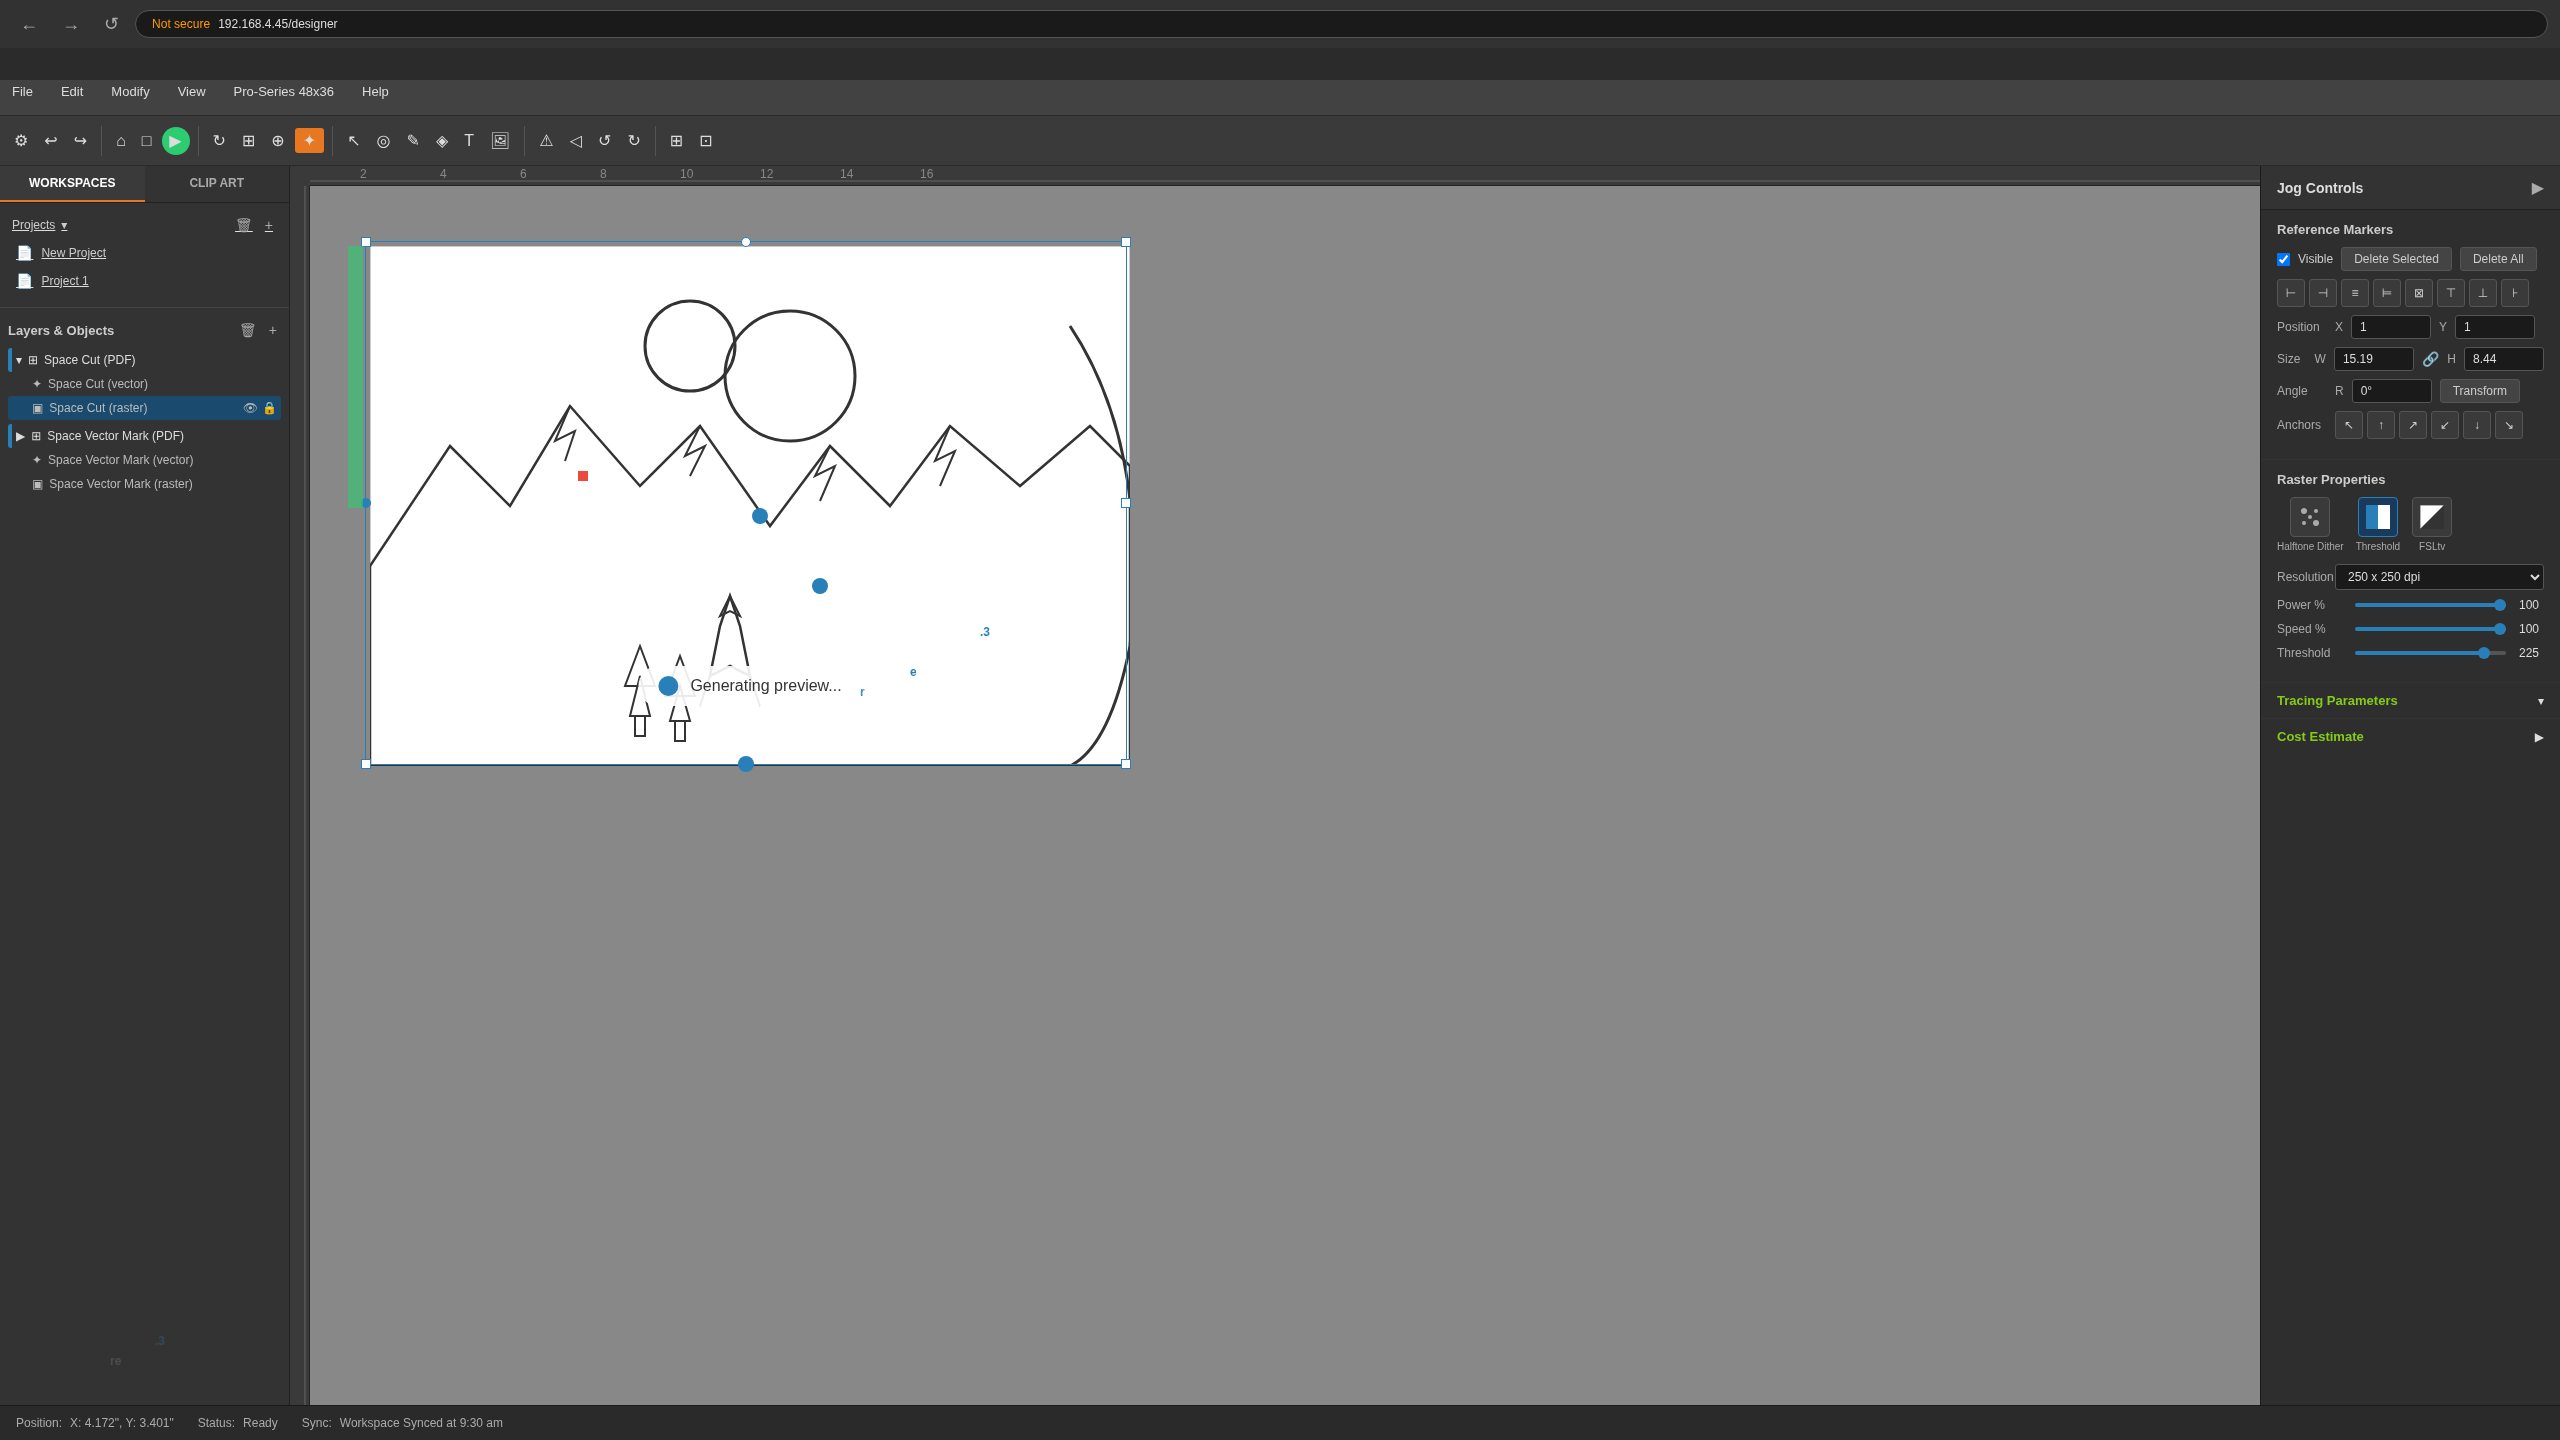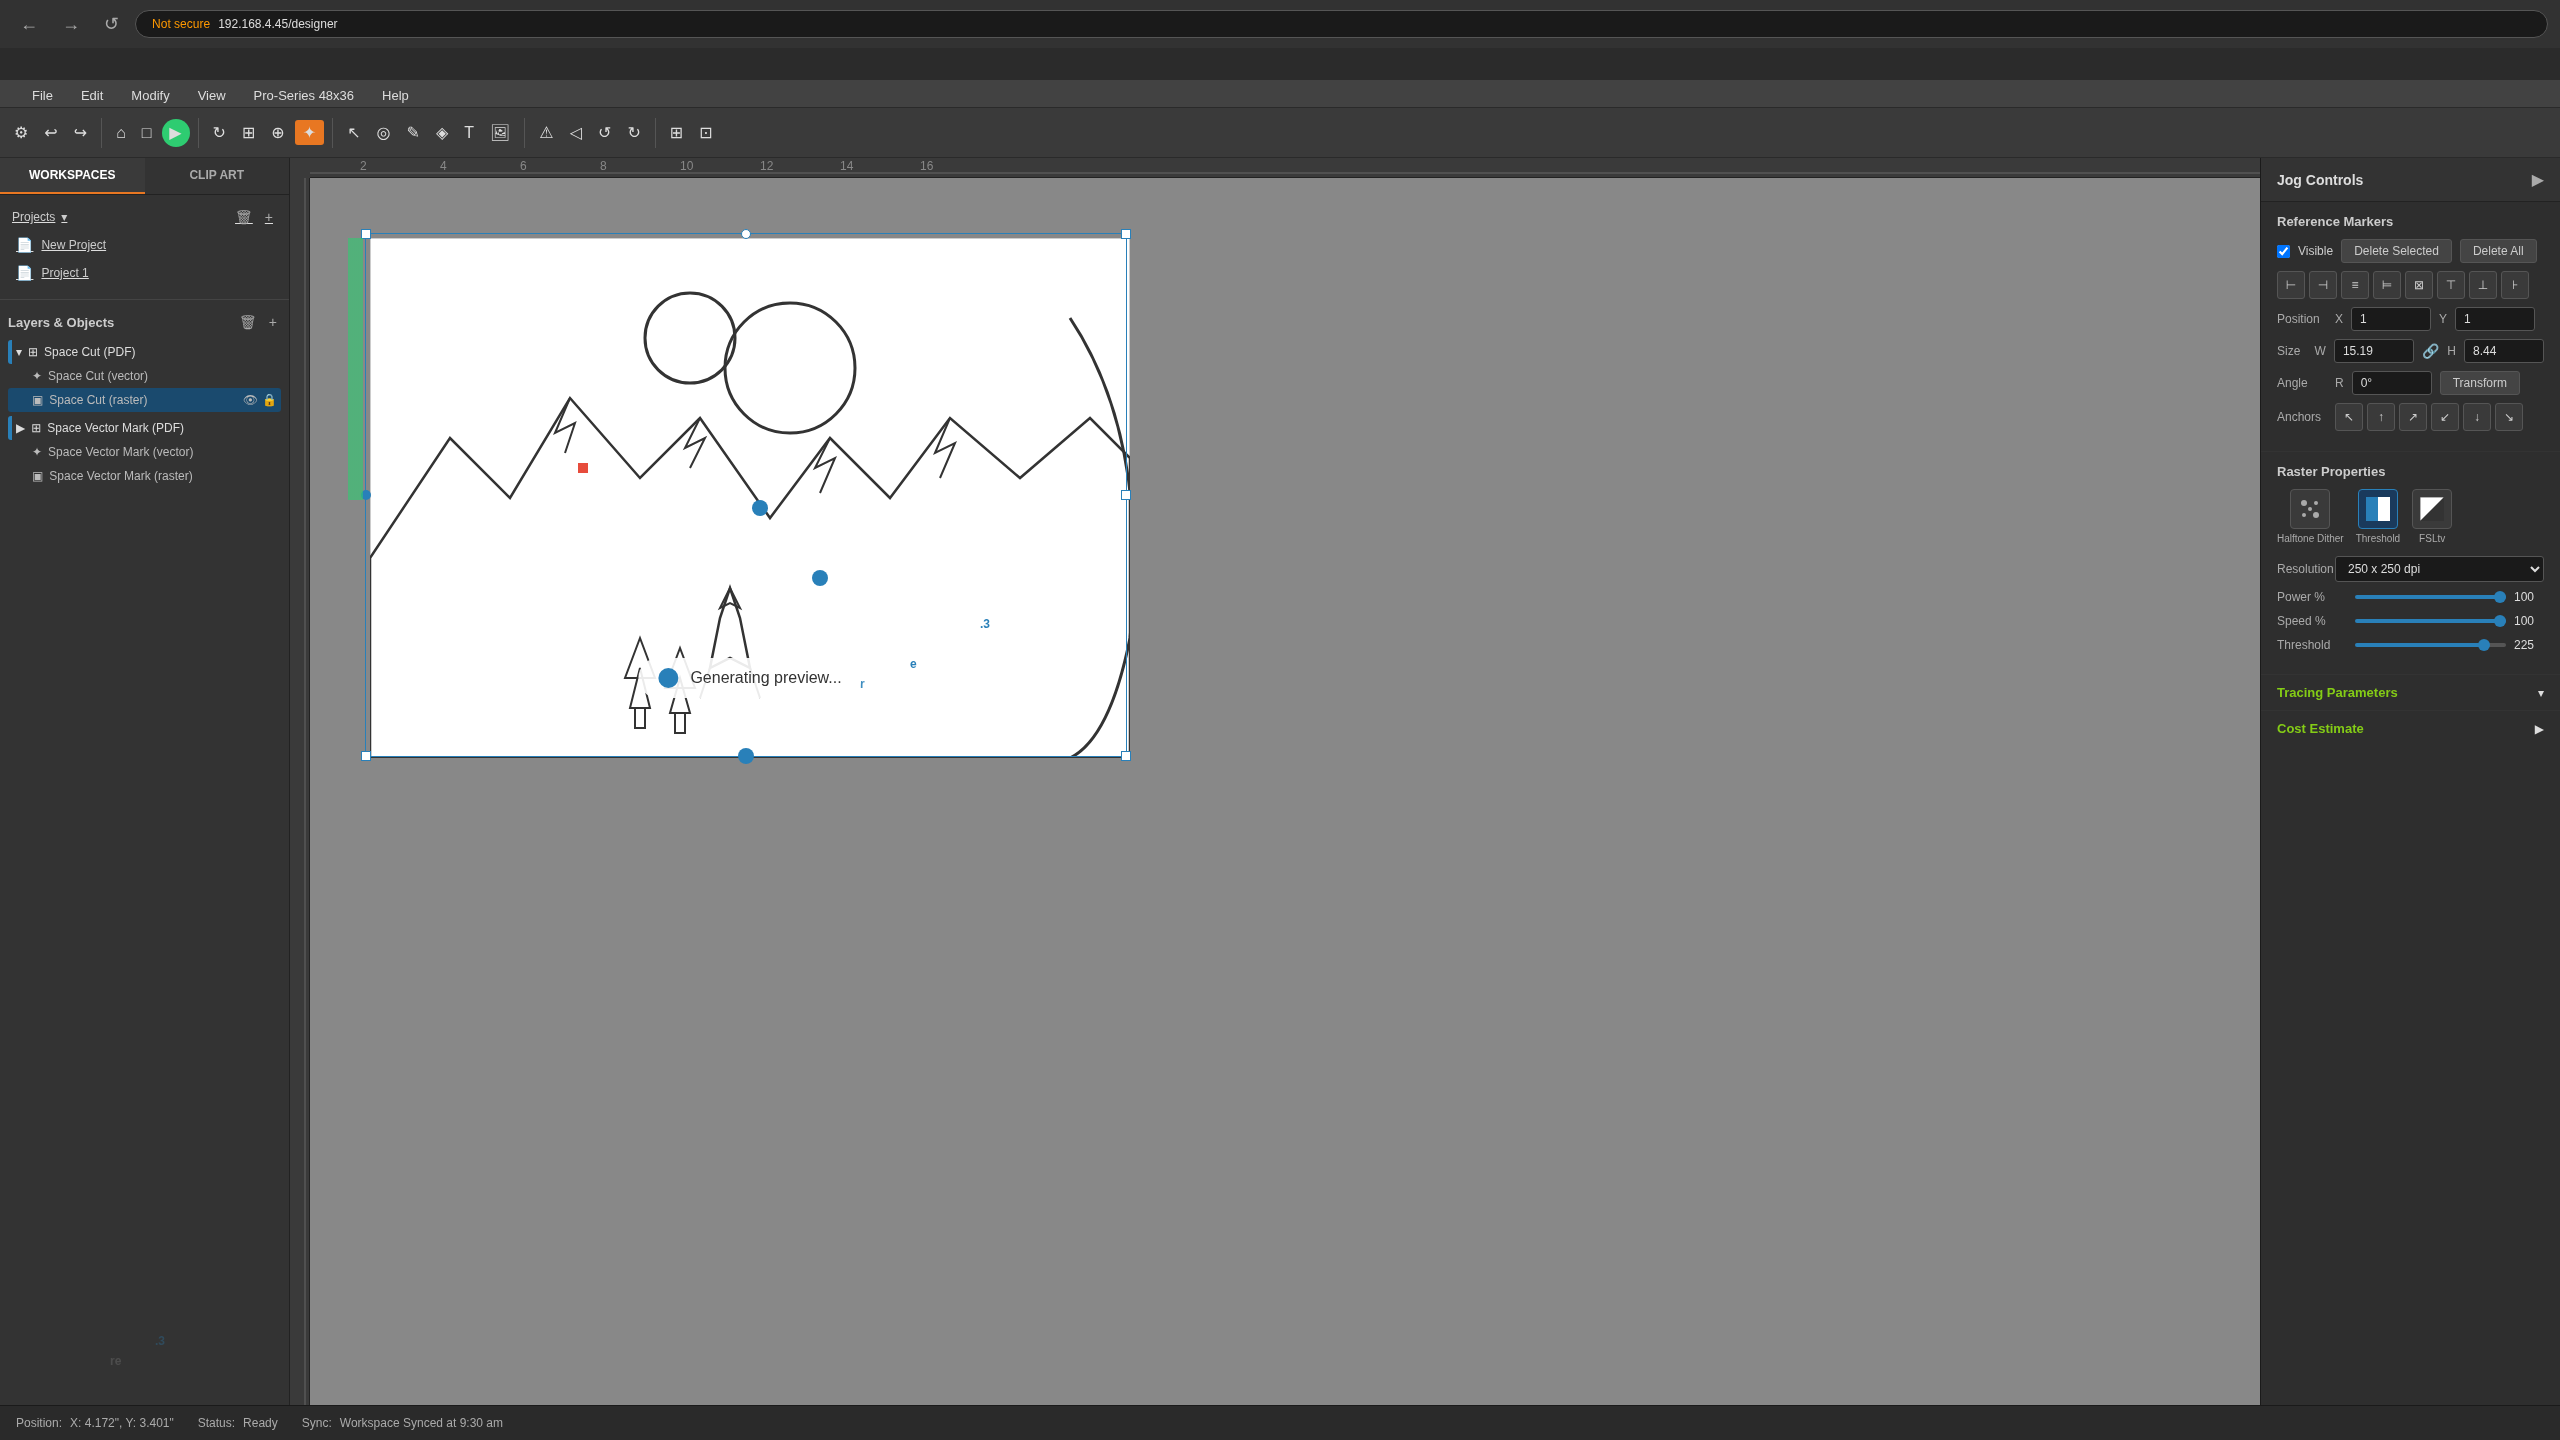--- a/index.html
+++ b/index.html
@@ -8,21 +8,21 @@
     
     .browser-chrome { background: #2b2b2b; height: 80px; display: flex; flex-direction: column; }
     .browser-title-bar { background: #1a1a1a; height: 32px; display: flex; align-items: center; padding: 0 12px; color: #bbb; font-size: 13px; gap: 8px; }
     .browser-nav { background: #323232; height: 48px; display: flex; align-items: center; padding: 0 12px; gap: 8px; }
     .browser-back, .browser-forward, .browser-refresh { background: none; border: none; color: #aaa; font-size: 18px; cursor: pointer; padding: 4px 8px; }
     .browser-address { flex: 1; background: #1a1a1a; border: 1px solid #555; border-radius: 20px; padding: 6px 16px; color: #ddd; font-size: 13px; display: flex; align-items: center; gap: 8px; }
     .not-secure { color: #f90; font-size: 12px; }
 
     
     .app-container { display: flex; flex-direction: column; height: calc(1440px - 80px); background: #3c3c3c; }
-    .menu-bar { background: #424242; height: 28px; display: flex; align-items: flex-end; padding: 0 20px; gap: 4px; border-bottom: 1px solid #2a2a2a; }
+    .menu-bar { background: #424242; height: 36px; display: flex; align-items: flex-start; padding: 0 0; gap: 4px; border-bottom: 1px solid #2a2a2a; }
     .menu-item { padding: 4px 12px; color: #ddd; cursor: pointer; border-radius: 3px; font-size: 13px; }
 
     
     .toolbar { background: #3a3a3a; height: 50px; display: flex; align-items: center; padding: 0 8px; gap: 4px; border-bottom: 1px solid #2a2a2a; }
     .toolbar-btn { background: none; border: none; color: #ddd; padding: 4px 6px; cursor: pointer; border-radius: 3px; font-size: 16px; display: flex; align-items: center; }
     .toolbar-separator { width: 1px; background: #555; height: 30px; margin: 0 4px; }
     .toolbar-active { background: #e87722; border-radius: 3px; }
 
     
     .main-area { display: flex; flex: 1; overflow: hidden; }
@@ -85,21 +85,21 @@
     .align-btn { background: #3a3a3a; border: 1px solid #555; color: #ccc; width: 28px; height: 28px; display: flex; align-items: center; justify-content: center; cursor: pointer; border-radius: 3px; font-size: 12px; }
 
     .property-row { display: flex; align-items: center; gap: 8px; margin-bottom: 8px; }
     .property-label { color: #aaa; font-size: 12px; width: 50px; }
     .property-input { background: #1a1a1a; border: 1px solid #555; color: #ddd; padding: 4px 8px; border-radius: 3px; font-size: 12px; width: 80px; }
 
     .slider-row { display: flex; align-items: center; gap: 8px; margin-bottom: 10px; }
     .slider-label { color: #aaa; font-size: 12px; width: 70px; }
     .slider { flex: 1; -webkit-appearance: none; height: 4px; border-radius: 2px; background: linear-gradient(to right, #2980b9, #2980b9); outline: none; cursor: pointer; }
     .slider::-webkit-slider-thumb { -webkit-appearance: none; width: 12px; height: 12px; border-radius: 50%; background: #2980b9; }
-    .slider-value { color: #ddd; font-size: 12px; width: 30px; text-align: left; }
+    .slider-value { color: #ddd; font-size: 12px; width: 30px; text-align: center; }
 
     .raster-icons { display: flex; gap: 12px; margin-bottom: 12px; }
     .raster-icon-item { display: flex; flex-direction: column; align-items: center; gap: 4px; cursor: pointer; }
     .raster-icon-box { width: 40px; height: 40px; background: #3a3a3a; border: 1px solid #555; border-radius: 4px; display: flex; align-items: center; justify-content: center; font-size: 18px; color: #ccc; }
     .raster-icon-box.active { border-color: #2980b9; background: #1a3a5c; }
     .raster-icon-label { font-size: 10px; color: #aaa; }
 
     .resolution-select { background: #1a1a1a; border: 1px solid #555; color: #ddd; padding: 4px 8px; border-radius: 3px; font-size: 12px; width: 100%; }
 
     .tracing-header { display: flex; align-items: center; justify-content: space-between; padding: 10px 16px; cursor: pointer; }

